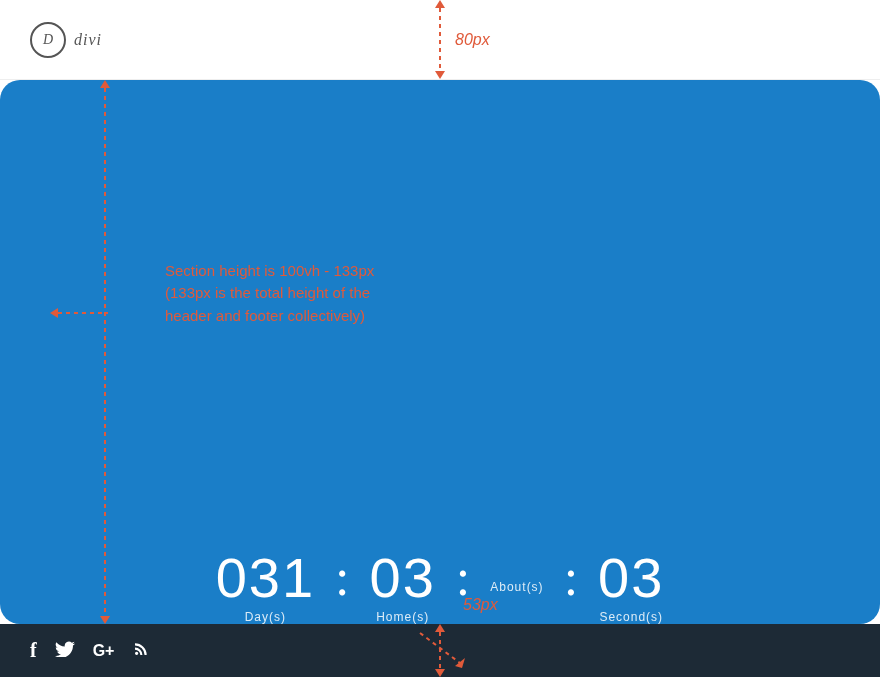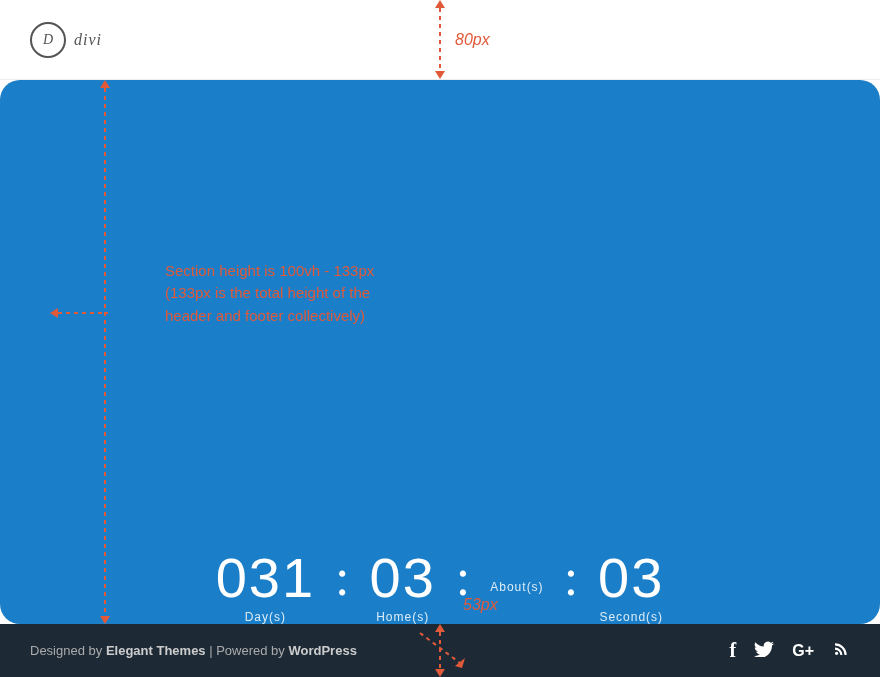--- a/index.html
+++ b/index.html
@@ -339,23 +339,20 @@
     <span class="countdown-colon">:</span>
     <div class="countdown-unit">
       <span class="countdown-number">03</span>
       <span class="countdown-label">Second(s)</span>
     </div>
   </div>
 
 </div>
 
 <div id="footer">
-  <div class="footer-text">
-    <span>Designed by </span><strong>Elegant Themes</strong><span> | Powered by </span><strong>WordPress</strong>
-  </div>
 
   <div class="footer-arrow-container">
     <div class="arrowhead-up"></div>
     <div class="v-arrow-line"></div>
     <div class="arrowhead-down"></div>
     <span class="footer-px-label">53px</span>
   </div>
 
   <div style="position:absolute; left:50%; bottom: 5px; transform: translateX(-50%);">
     <svg width="60" height="40" viewBox="0 0 60 40">

